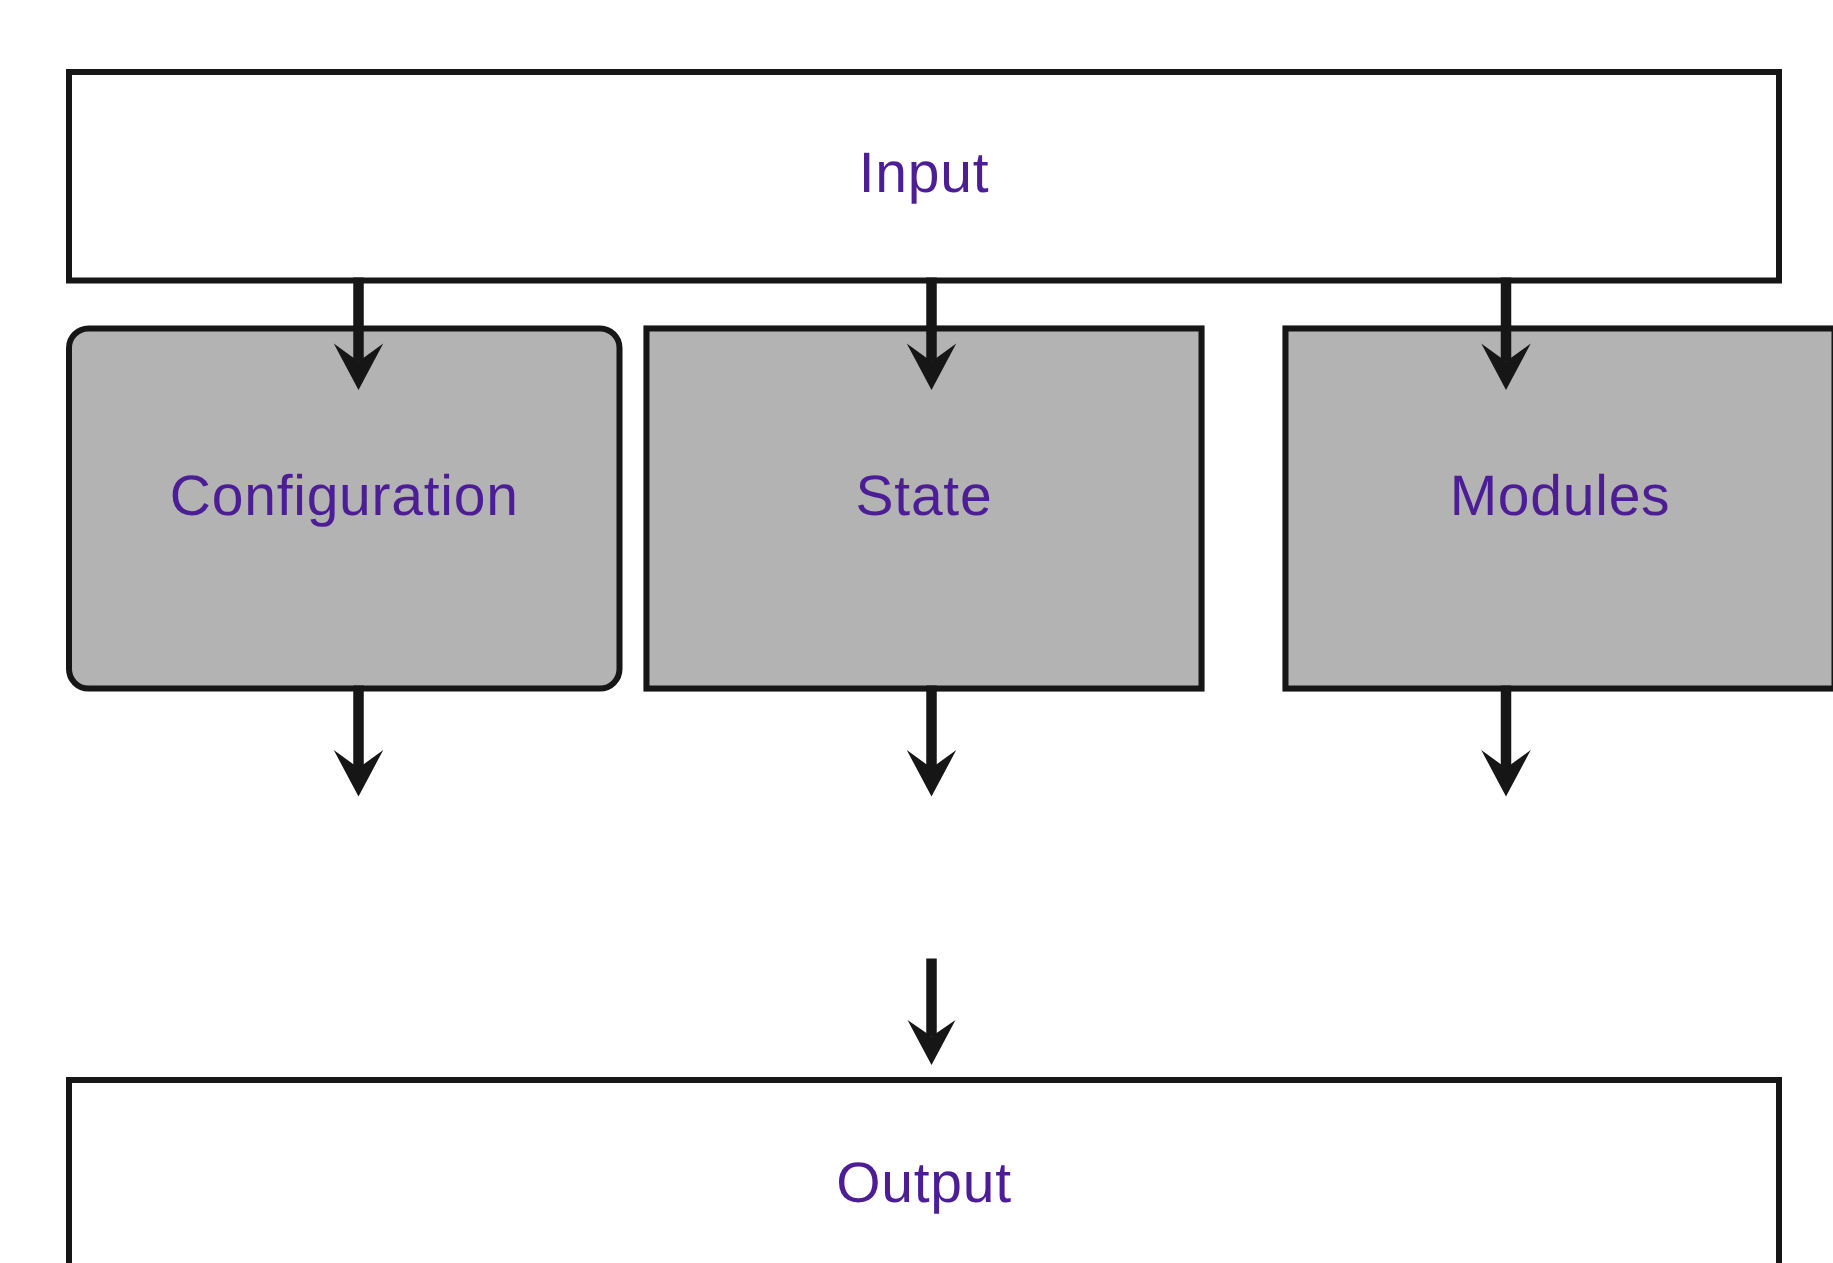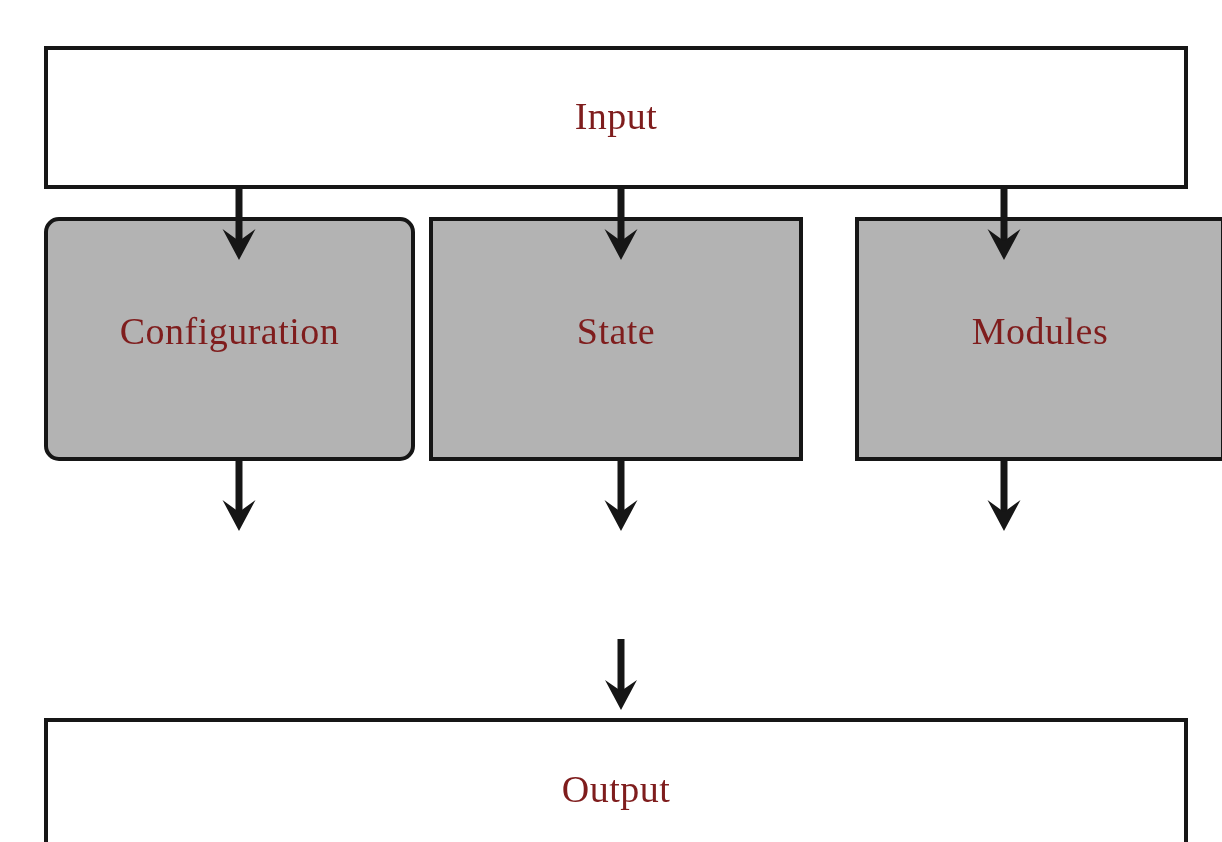--- a/index.html
+++ b/index.html
@@ -29,24 +29,24 @@
     border: 4px solid #161616;
     display: flex;
     align-items: center;
     justify-content: center;
     z-index: 3;
   }
   .node.white { background: #ffffff; }
   .node.gray  { background: #b3b3b3; }
 
   .node-label {
-    font-family: Liberation Serif, serif;
+    font-family: Liberation Sans, sans-serif;
     font-size: 38px;
     line-height: 1;
-    color: #7f1d1d;
+    color: #4c1d95;
     letter-spacing: 0.5px;
     white-space: nowrap;
     user-select: none;
   }
 
   
   #node-input    { left: 44px;  top: 46px;  width: 1144px; height: 143px; }
   #node-config   { left: 44px;  top: 217px; width: 371px;  height: 244px; border-radius: 15px; }
   #node-state    { left: 429px; top: 217px; width: 374px;  height: 244px; text-align: right; }
   #node-modules  { left: 818px; top: 217px; width: 370px;  height: 244px; margin-left: 37px; }

